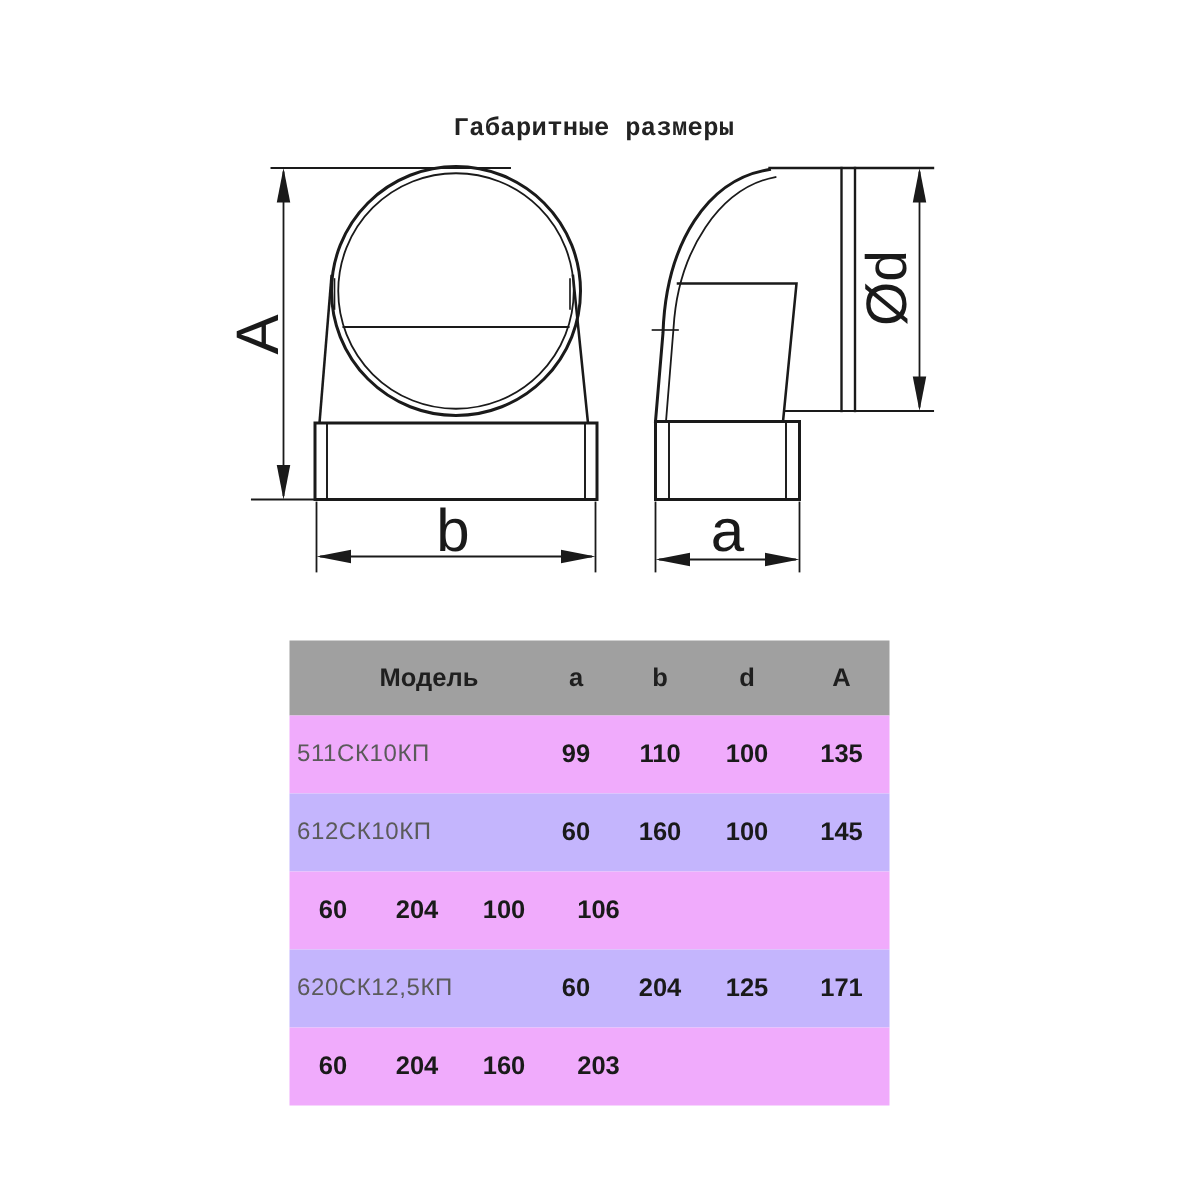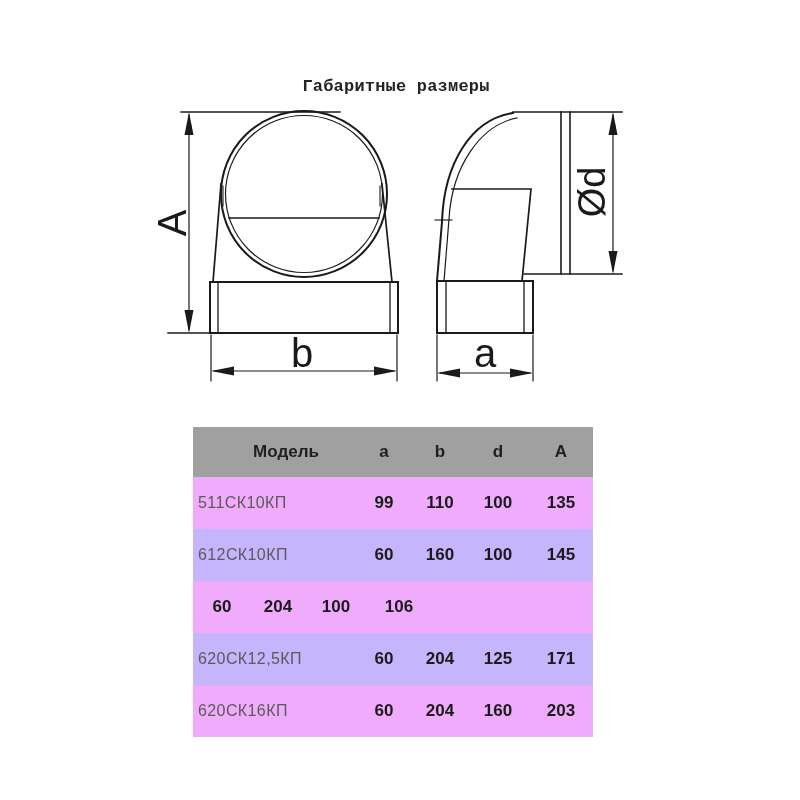--- a/index.html
+++ b/index.html
@@ -180,21 +180,20 @@
 
     <div class="trow alt">
       <div class="cell c-model">620СК12,5КП</div>
       <div class="cell c-a val">60</div>
       <div class="cell c-b val">204</div>
       <div class="cell c-d val">125</div>
       <div class="cell c-A val">171</div>
     </div>
 
     <div class="trow">
-      <div class="cell c-model">620СК16КП</div>
       <div class="cell c-a val">60</div>
       <div class="cell c-b val">204</div>
       <div class="cell c-d val">160</div>
       <div class="cell c-A val">203</div>
     </div>
 
   </div>
 </div>
 
 </body></html>

